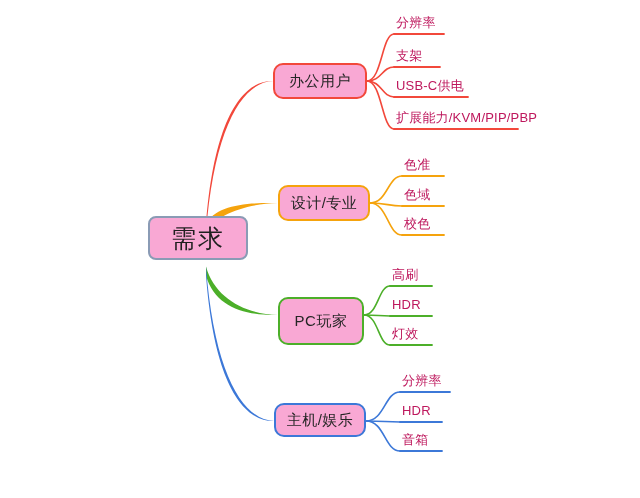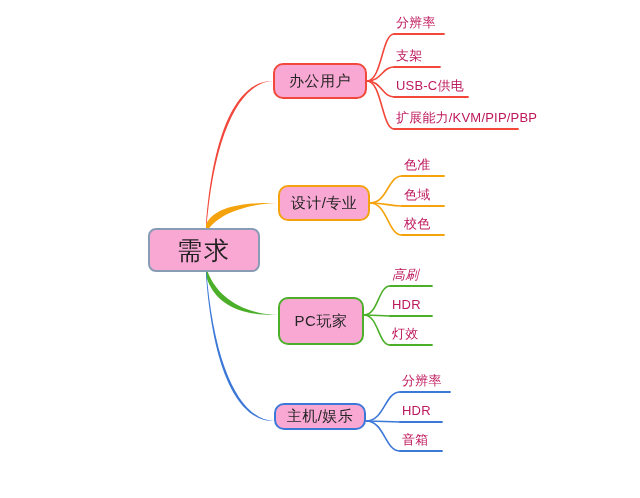--- a/index.html
+++ b/index.html
@@ -100,43 +100,43 @@
       <path d="M 390 345 L 432 345" fill="none" stroke="#4caf29" stroke-width="1.8" stroke-linecap="round"></path>
       <path d="M 206 266.5 C 214.16 374.5 243.4 420.2 274 421 C 243.4 421.8 214.16 383.5 206 275.5 Z" fill="#3c78d8"></path>
       <path d="M 366 421 C 384.7 421 384.7 392 400 392" fill="none" stroke="#3c78d8" stroke-width="1.6" stroke-linecap="round"></path>
       <path d="M 400 392 L 450 392" fill="none" stroke="#3c78d8" stroke-width="1.8" stroke-linecap="round"></path>
       <path d="M 366 421 C 384.7 421 384.7 422 400 422" fill="none" stroke="#3c78d8" stroke-width="1.6" stroke-linecap="round"></path>
       <path d="M 400 422 L 442 422" fill="none" stroke="#3c78d8" stroke-width="1.8" stroke-linecap="round"></path>
       <path d="M 366 421 C 384.7 421 384.7 451 400 451" fill="none" stroke="#3c78d8" stroke-width="1.6" stroke-linecap="round"></path>
       <path d="M 400 451 L 442 451" fill="none" stroke="#3c78d8" stroke-width="1.8" stroke-linecap="round"></path>
     </svg>
 
-  <div class="node root-node" style="left: 148px; top: 228px; width: 112px; height: 44px; border-color: rgb(138, 155, 181);">需求</div>
+  <div class="node root-node" style="left: 148px; top: 216px; width: 100px; height: 44px; border-color: rgb(138, 155, 181);">需求</div>
 
   <div id="branch-layer">
       <div class="node branch-node branch-red" style="left: 273px; top: 63px; width: 94px; height: 36px; border-color: rgb(242, 72, 59);">
         <span>办公用户</span>
       </div>
       <div class="leaf" style="left: 396px; top: 15px;">分辨率</div>
       <div class="leaf" style="left: 396px; top: 48px;">支架</div>
       <div class="leaf" style="left: 396px; top: 78px;">USB-C供电</div>
       <div class="leaf" style="left: 396px; top: 110px;">扩展能力/KVM/PIP/PBP</div>
       <div class="node branch-node branch-orange" style="left: 278px; top: 185px; width: 92px; height: 36px; border-color: rgb(245, 163, 13);">
         <span>设计/专业</span>
       </div>
       <div class="leaf" style="left: 404px; top: 157px;">色准</div>
       <div class="leaf" style="left: 404px; top: 187px;">色域</div>
       <div class="leaf" style="left: 404px; top: 216px;">校色</div>
       <div class="node branch-node branch-green" style="left: 278px; top: 297px; width: 86px; height: 48px; border-color: rgb(76, 175, 41);">
         <span>PC玩家</span>
       </div>
-      <div class="leaf" style="left: 392px; top: 267px; font-style: italic;">高刷</div>
+      <div class="leaf" style="left: 392px; top: 267px;">高刷</div>
       <div class="leaf" style="left: 392px; top: 297px;">HDR</div>
       <div class="leaf" style="left: 392px; top: 326px;">灯效</div>
-      <div class="node branch-node branch-blue" style="left: 274px; top: 403px; width: 92px; height: 27px; border-color: rgb(60, 120, 216);">
+      <div class="node branch-node branch-blue" style="left: 274px; top: 403px; width: 92px; height: 34px; border-color: rgb(60, 120, 216);">
         <span>主机/娱乐</span>
       </div>
       <div class="leaf" style="left: 402px; top: 373px;">分辨率</div>
       <div class="leaf" style="left: 402px; top: 403px;">HDR</div>
       <div class="leaf" style="left: 402px; top: 432px;">音箱</div>
     </div>
 
 </div>
 
 </body></html>

